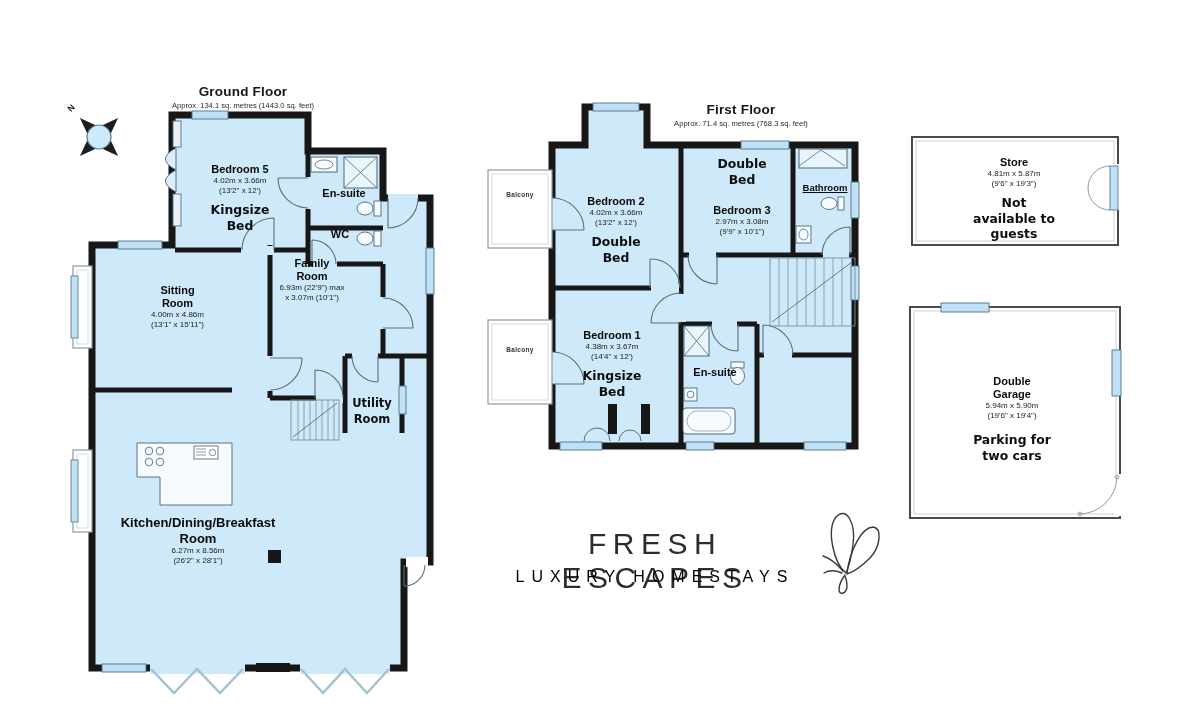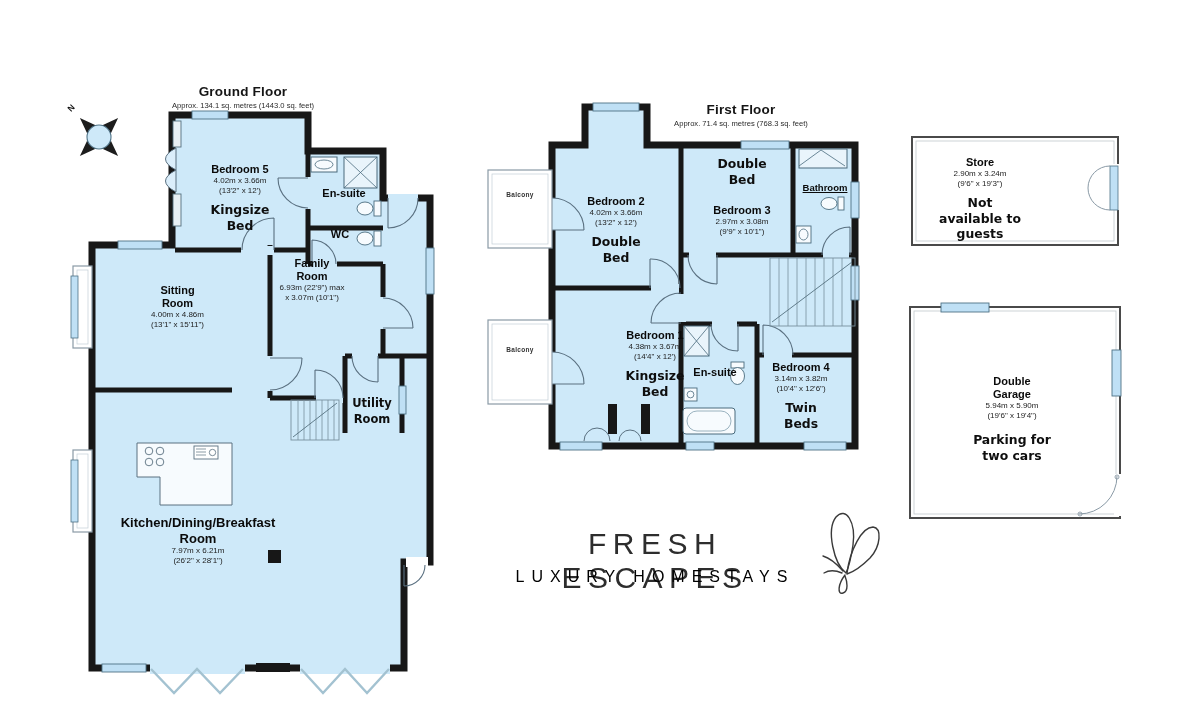--- a/index.html
+++ b/index.html
@@ -291,21 +291,21 @@
     <div>Utility</div>
     <div>Room</div>
   </div>
 </div>
 
 <div class="lbl" style="left:104px;top:515px;width:188px;">
   <div class="rname" style="font-size:13px;">
     <div>Kitchen/Dining/Breakfast</div>
     <div>Room</div>
   </div>
-  <div class="rdim">7.97m x 6.21m</div>
+  <div class="rdim">6.27m x 8.56m</div>
   <div class="rdim">(26'2" x 28'1")</div>
 </div>
 
 <div class="lbl" style="left:641px;top:102px;width:200px;">
   <div class="t1">First Floor</div>
   <div class="t2">Approx. 71.4 sq. metres (768.3 sq. feet)</div>
 </div>
 
 <div class="lbl" style="left:556px;top:195px;width:120px;">
   <div class="rname">Bedroom 2</div>
@@ -325,48 +325,39 @@
 </div>
 
 <div class="lbl" style="left:682px;top:204px;width:120px;">
   <div class="rname">Bedroom 3</div>
   <div class="rdim">2.97m x 3.08m</div>
   <div class="rdim">(9'9" x 10'1")</div>
 </div>
 
 <div class="lbl sname" style="left:794px;top:182px;width:62px;text-decoration:underline;">Bathroom</div>
 
-<div class="lbl" style="left:552px;top:329px;width:120px;padding-left:43px;">
+<div class="lbl" style="left:552px;top:329px;width:120px;">
   <div class="rname">Bedroom 1</div>
   <div class="rdim">4.38m x 3.67m</div>
   <div class="rdim">(14'4" x 12')</div>
   <div class="rnote">
     <div>Kingsize</div>
     <div>Bed</div>
   </div>
 </div>
 
 <div class="lbl rname" style="left:682px;top:366px;width:66px;">En-suite</div>
 
-<div class="lbl" style="left:748px;top:361px;width:106px;">
-  <div class="rname">Bedroom 4</div>
-  <div class="rdim">3.14m x 3.82m</div>
-  <div class="rdim">(10'4" x 12'6")</div>
-  <div class="rnote">
-    <div>Twin</div>
-    <div>Beds</div>
-  </div>
-</div>
 
 <div class="lbl balc" style="left:493px;top:191px;width:54px;">Balcony</div>
 <div class="lbl balc" style="left:493px;top:346px;width:54px;">Balcony</div>
 
-<div class="lbl" style="left:899px;top:156px;width:162px;">
+<div class="lbl" style="left:933px;top:156px;width:162px;">
   <div class="rname">Store</div>
-  <div class="rdim">2.90m x 3.24m</div>
+  <div class="rdim">4.81m x 5.87m</div>
   <div class="rdim">(9'6" x 19'3")</div>
   <div class="rnote">
     <div>Not</div>
     <div>available to</div>
     <div>guests</div>
   </div>
 </div>
 
 <div class="lbl" style="left:931px;top:375px;width:162px;">
   <div class="rname">

